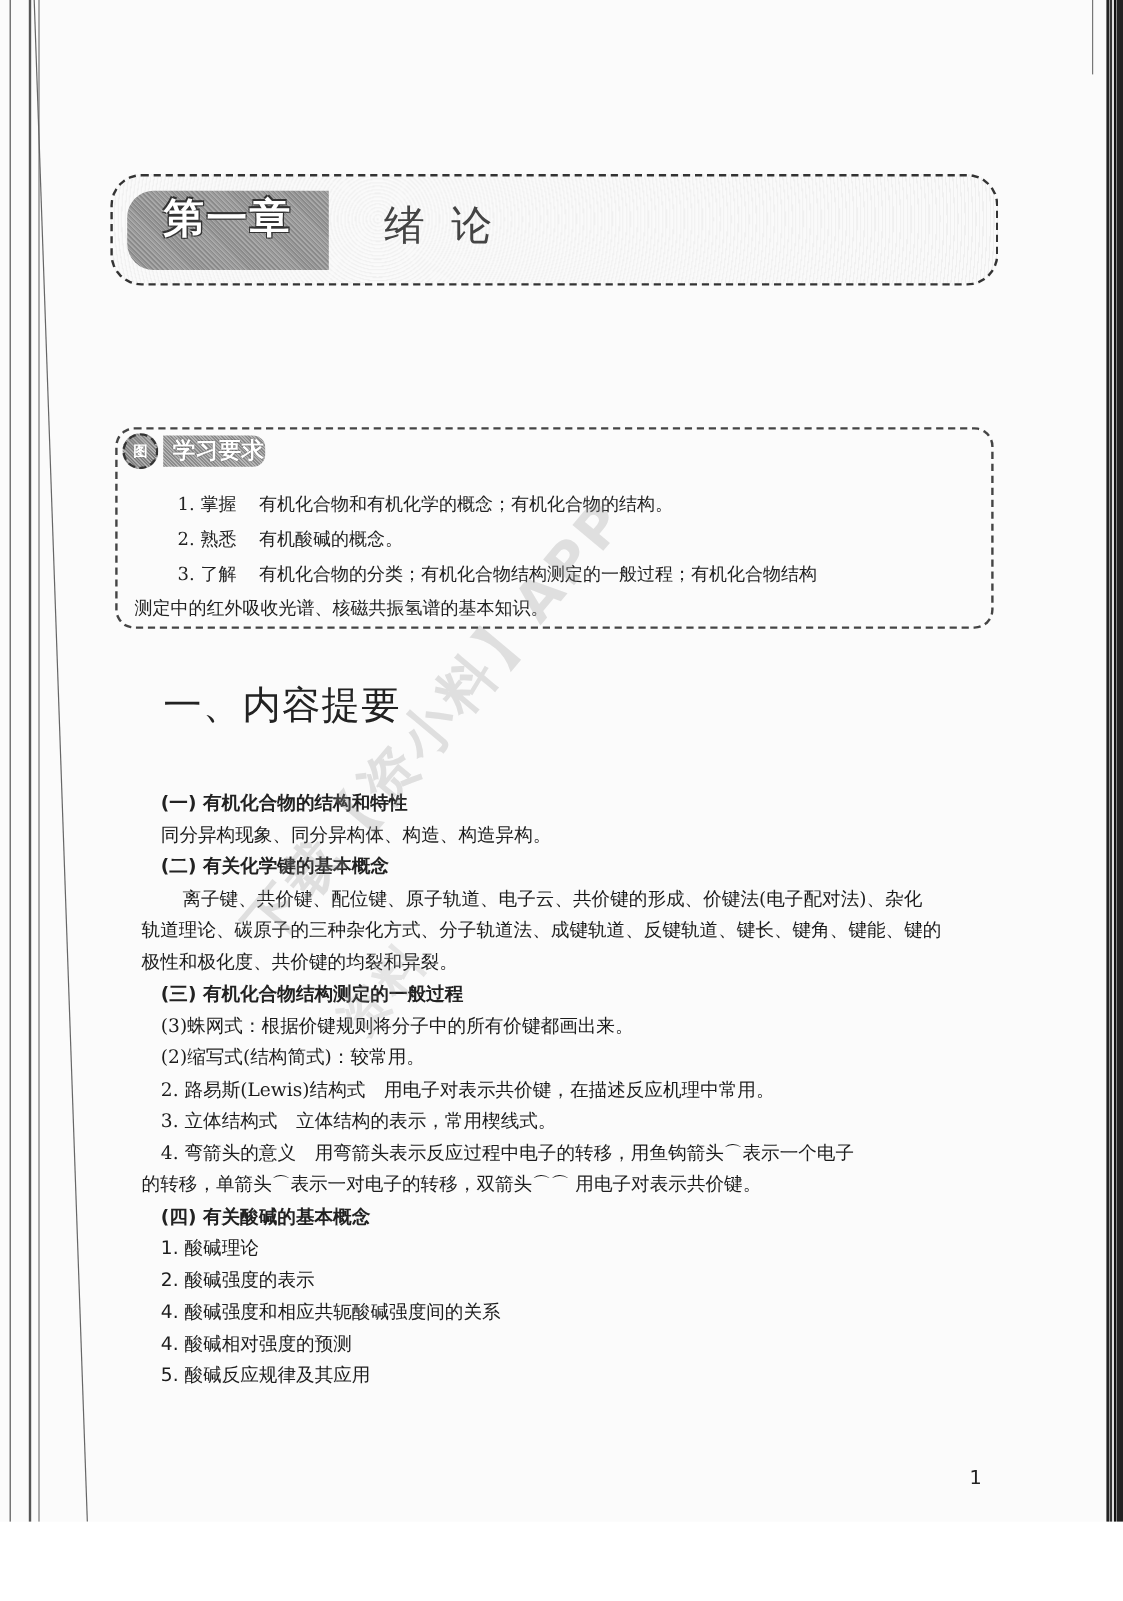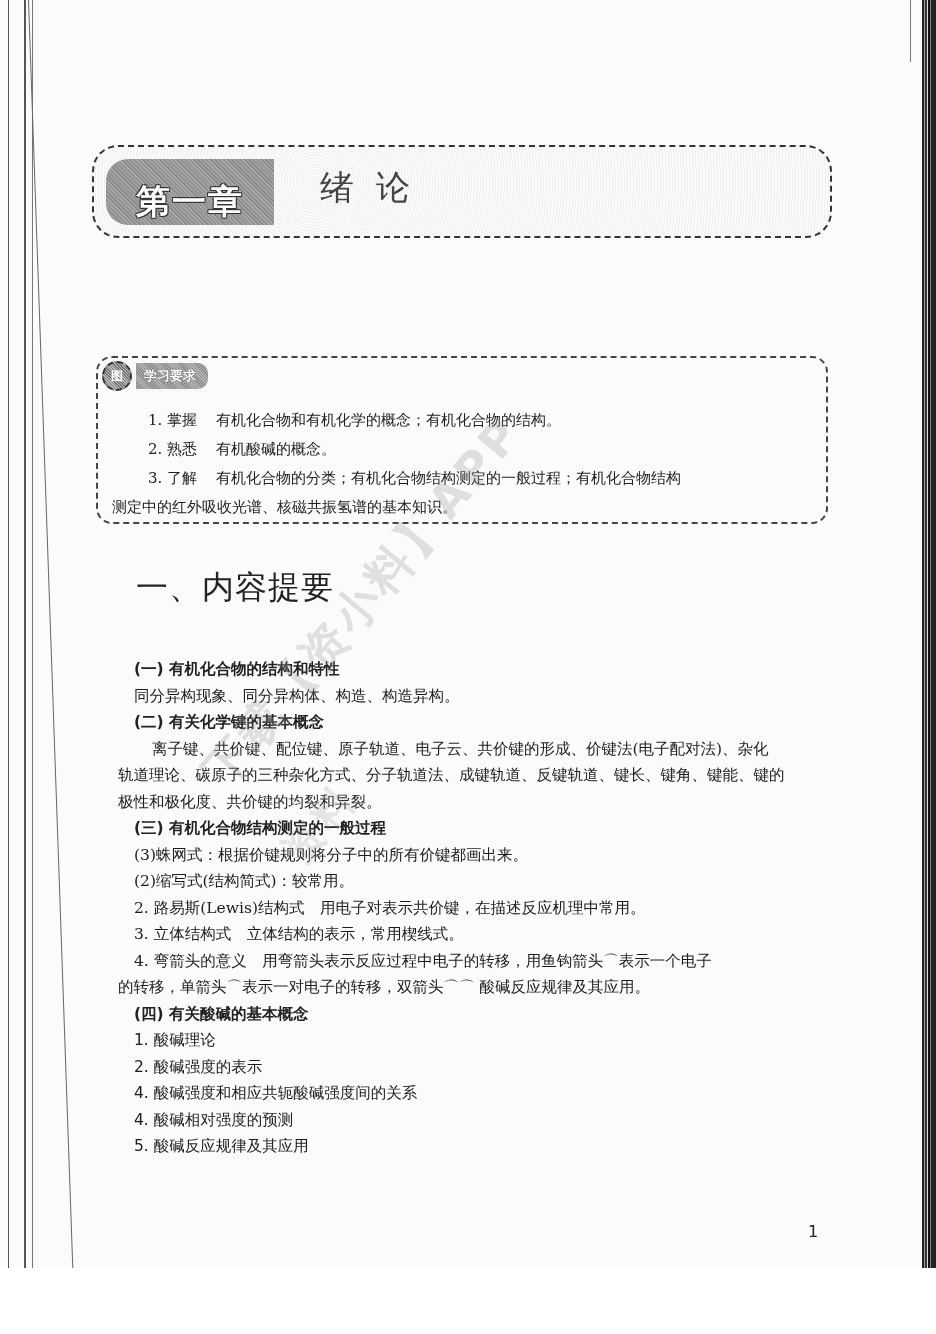--- a/index.html
+++ b/index.html
@@ -23,21 +23,21 @@
 
   
   .chapter {
     position:absolute; left:92px; top:145px; width:740px; height:93px;
     border:2px dashed #333; border-radius:26px; box-sizing:border-box;
     background:repeating-radial-gradient(circle at 30% 40%, #f0f0f0 0 1px, #fafafa 1px 3px);
   }
   .chapter-tab {
     position:absolute; left:12px; top:12px; width:168px; height:66px;
     background:repeating-linear-gradient(45deg,#8a8a8a 0 1px,#a9a9a9 1px 2px,#999 2px 3px);
-    border-radius:22px 0 0 22px; display:flex; align-items:flex-end; justify-content:center;
+    border-radius:22px 0 0 22px; display:flex; align-items:flex-start; justify-content:center;
   }
   .chapter-num {
     font-family:"DejaVu Sans","Liberation Sans",sans-serif; font-weight:bold; font-size:34px;
     color:#fff; letter-spacing:2px; text-shadow:1px 1px 0 #333,-1px -1px 0 #333,1px -1px 0 #333,-1px 1px 0 #333;
   }
   .chapter-title {
     position:absolute; left:226px; top:18px; font-size:34px; letter-spacing:22px; color:#444;
     font-family:Liberation Serif, serif;
   }
 
@@ -49,23 +49,23 @@
   .req-badge {
     position:absolute; left:0px; top:0px; height:36px; display:flex; align-items:center;
   }
   .req-icon {
     width:30px; height:30px; border-radius:50%; border:2px dashed #333; box-sizing:border-box;
     background:repeating-linear-gradient(45deg,#777 0 1px,#bbb 1px 2px);
     display:flex; align-items:center; justify-content:center;
     font-family:"DejaVu Sans",sans-serif; font-size:12px; font-weight:bold; color:#fff; margin-left:4px;
   }
   .req-label {
-    margin-left:4px; height:26px; padding:0 12px 0 8px; border-radius:0 10px 10px 0;
+    margin-left:4px; height:26px; padding:0 1px 0 8px; border-radius:0 10px 10px 0;
     background:repeating-linear-gradient(45deg,#8c8c8c 0 1px,#b5b5b5 1px 2px);
-    color:#fff; font-family:"DejaVu Sans",sans-serif; font-size:13px; line-height:26px; font-weight:bold;
+    color:#fff; font-family:"DejaVu Sans",sans-serif; font-size:19px; line-height:26px; font-weight:bold;
     text-shadow:0 0 1px #222;
   }
   .req-lines { position:absolute; left:14px; top:48px; width:700px; font-size:15px; line-height:29px; color:#222; }
   .req-line { white-space:nowrap; }
   .req-line .kw { margin-right:14px; }
   .indent { padding-left:36px; }
 
   
   .section-title {
     position:absolute; left:136px; top:566px; font-family:"DejaVu Sans","Liberation Sans",sans-serif;
@@ -146,21 +146,21 @@
     <div class="ln sub">(二) 有关化学键的基本概念</div>
     <div class="ln body-serif" style="padding-left:36px">离子键、共价键、配位键、原子轨道、电子云、共价键的形成、价键法(电子配对法)、杂化</div>
     <div class="ln body-serif p2">轨道理论、碳原子的三种杂化方式、分子轨道法、成键轨道、反键轨道、键长、键角、键能、键的</div>
     <div class="ln body-serif p2">极性和极化度、共价键的均裂和异裂。</div>
     <div class="ln sub">(三) 有机化合物结构测定的一般过程</div>
     <div class="ln p1 body-serif">(3)蛛网式：根据价键规则将分子中的所有价键都画出来。</div>
     <div class="ln p1 body-serif">(2)缩写式(结构简式)：较常用。</div>
     <div class="ln p1 body-serif">2. 路易斯(Lewis)结构式　用电子对表示共价键，在描述反应机理中常用。</div>
     <div class="ln p1 body-serif">3. 立体结构式　立体结构的表示，常用楔线式。</div>
     <div class="ln p1 body-serif">4. 弯箭头的意义　用弯箭头表示反应过程中电子的转移，用鱼钩箭头⌒表示一个电子</div>
-    <div class="ln p2 body-serif">的转移，单箭头⌒表示一对电子的转移，双箭头⌒⌒ 酸碱反应规律及其应用。</div>
+    <div class="ln p2 body-serif">的转移，单箭头⌒表示一对电子的转移，双箭头⌒⌒ 用电子对表示共价键。</div>
     <div class="ln sub">(四) 有关酸碱的基本概念</div>
     <div class="ln p1">1. 酸碱理论</div>
     <div class="ln p1">2. 酸碱强度的表示</div>
     <div class="ln p1">4. 酸碱强度和相应共轭酸碱强度间的关系</div>
     <div class="ln p1">4. 酸碱相对强度的预测</div>
     <div class="ln p1">5. 酸碱反应规律及其应用</div>
   </div>
 
   <div class="page-num">1</div>
 

